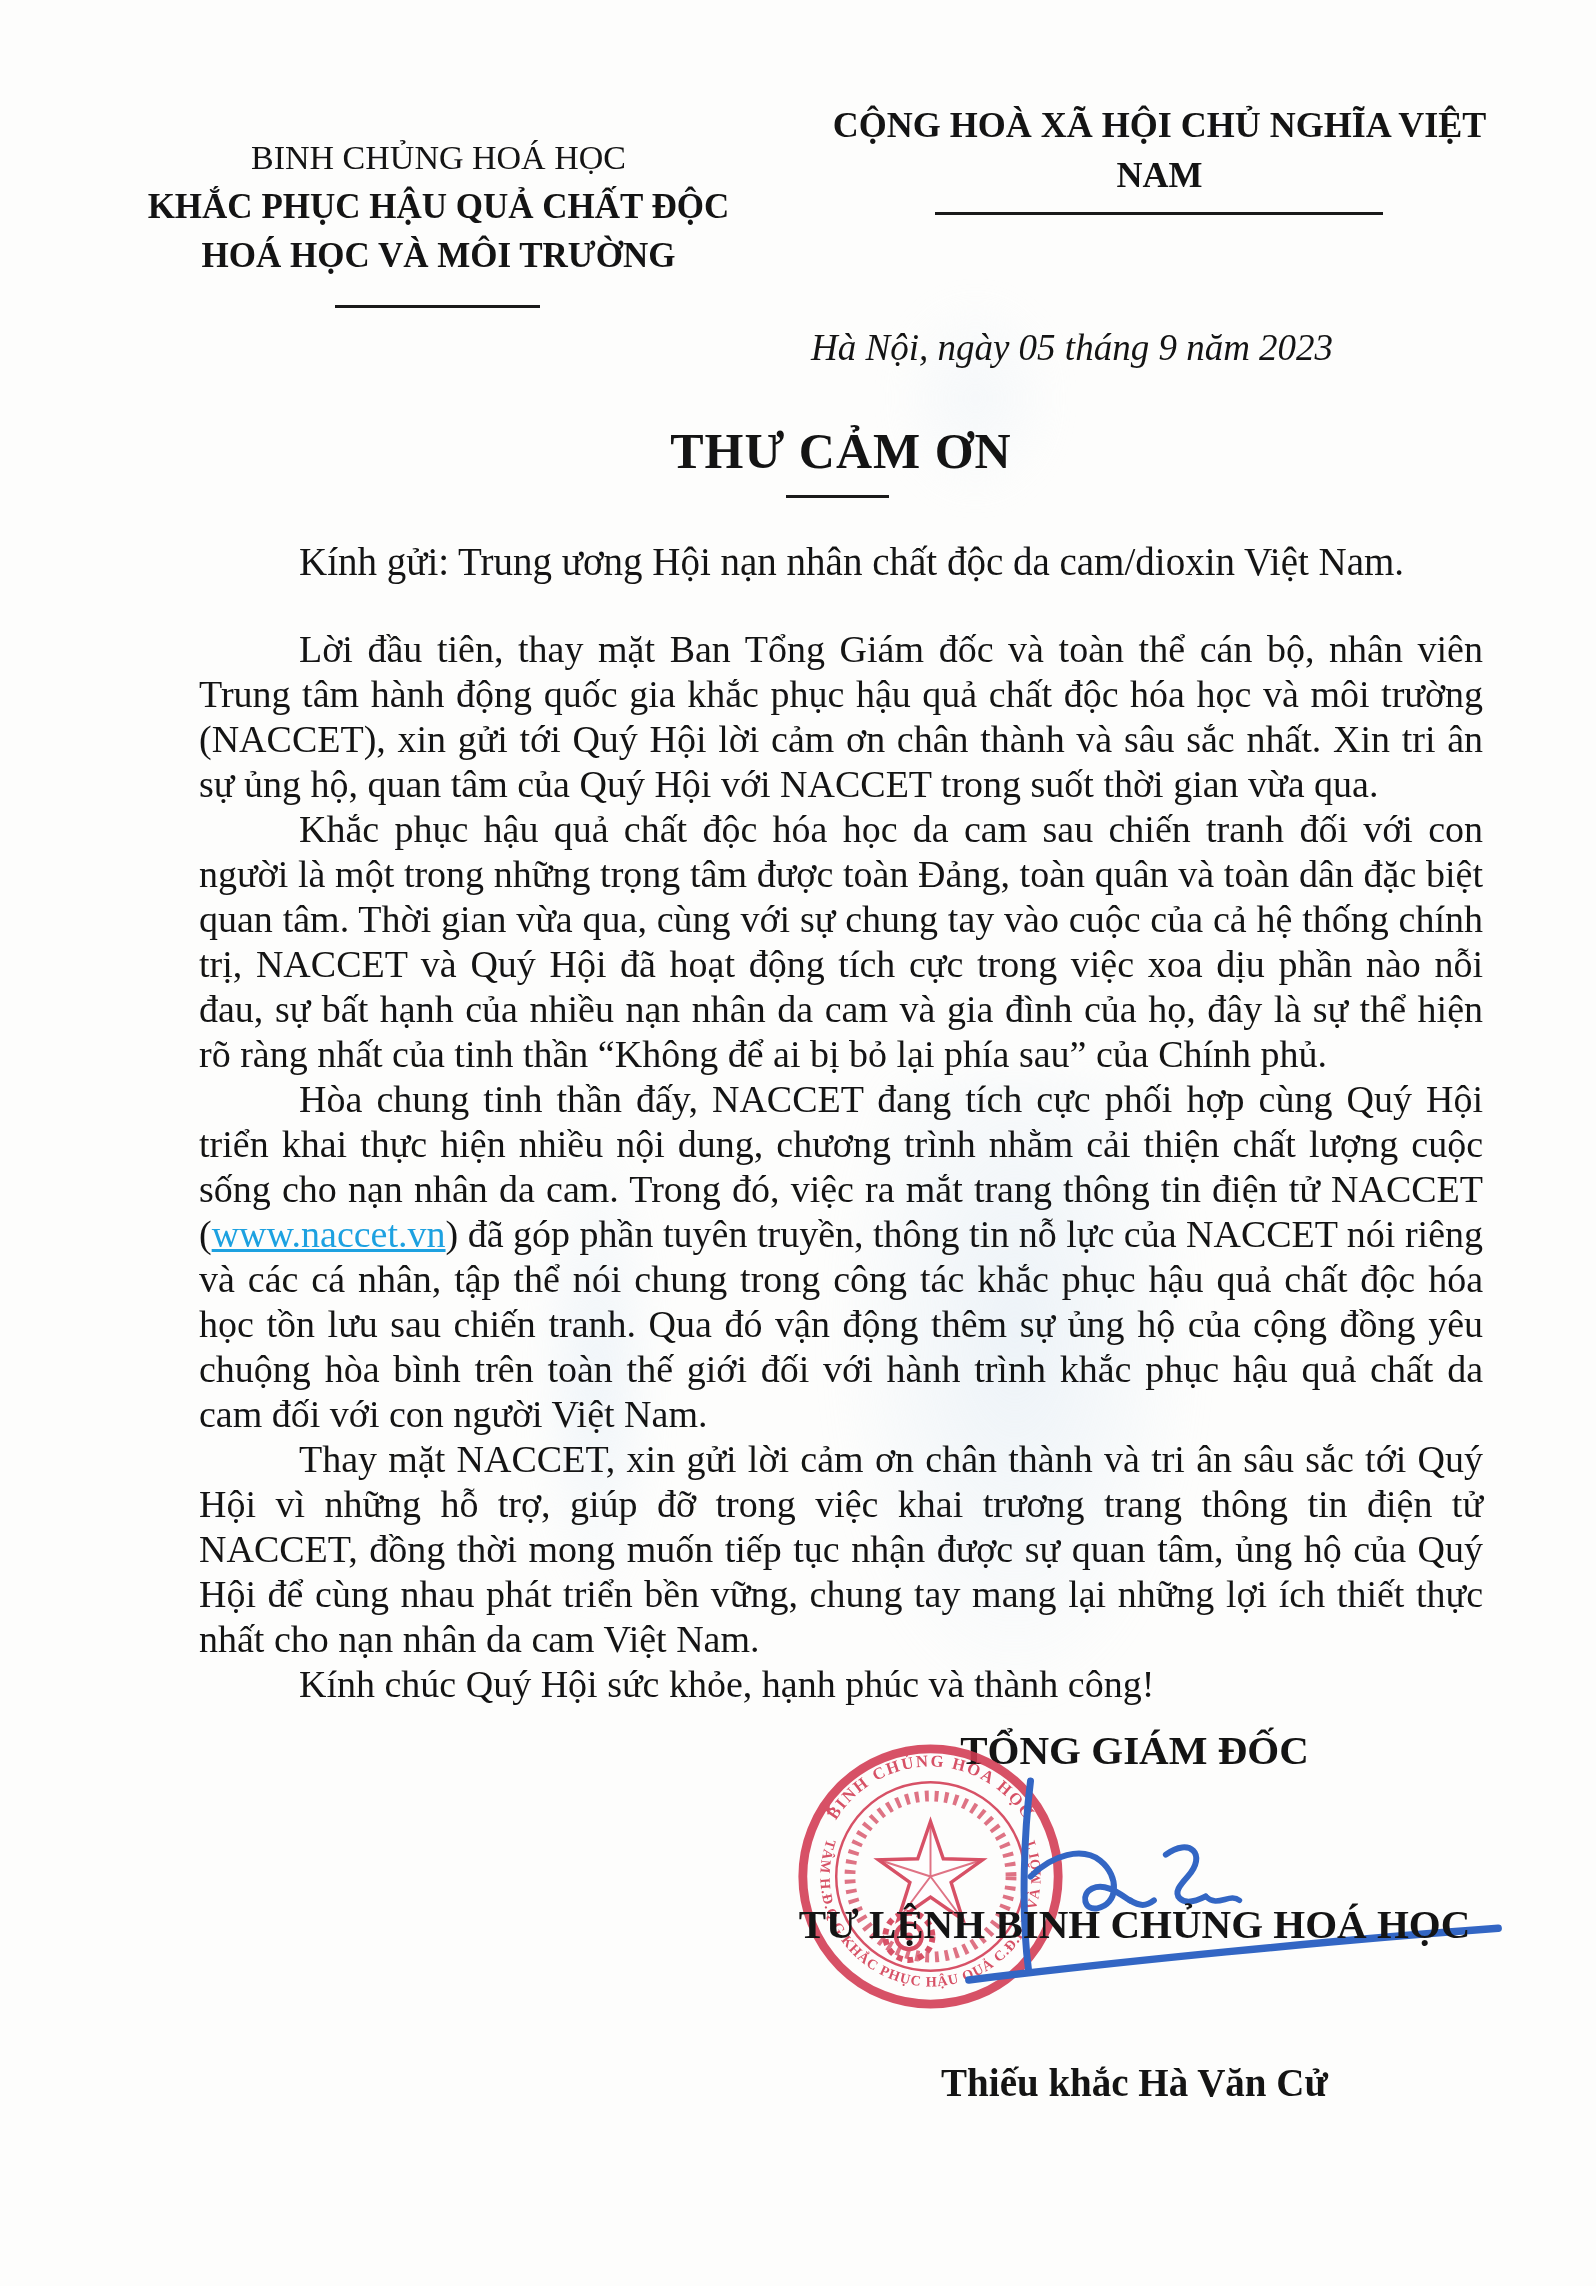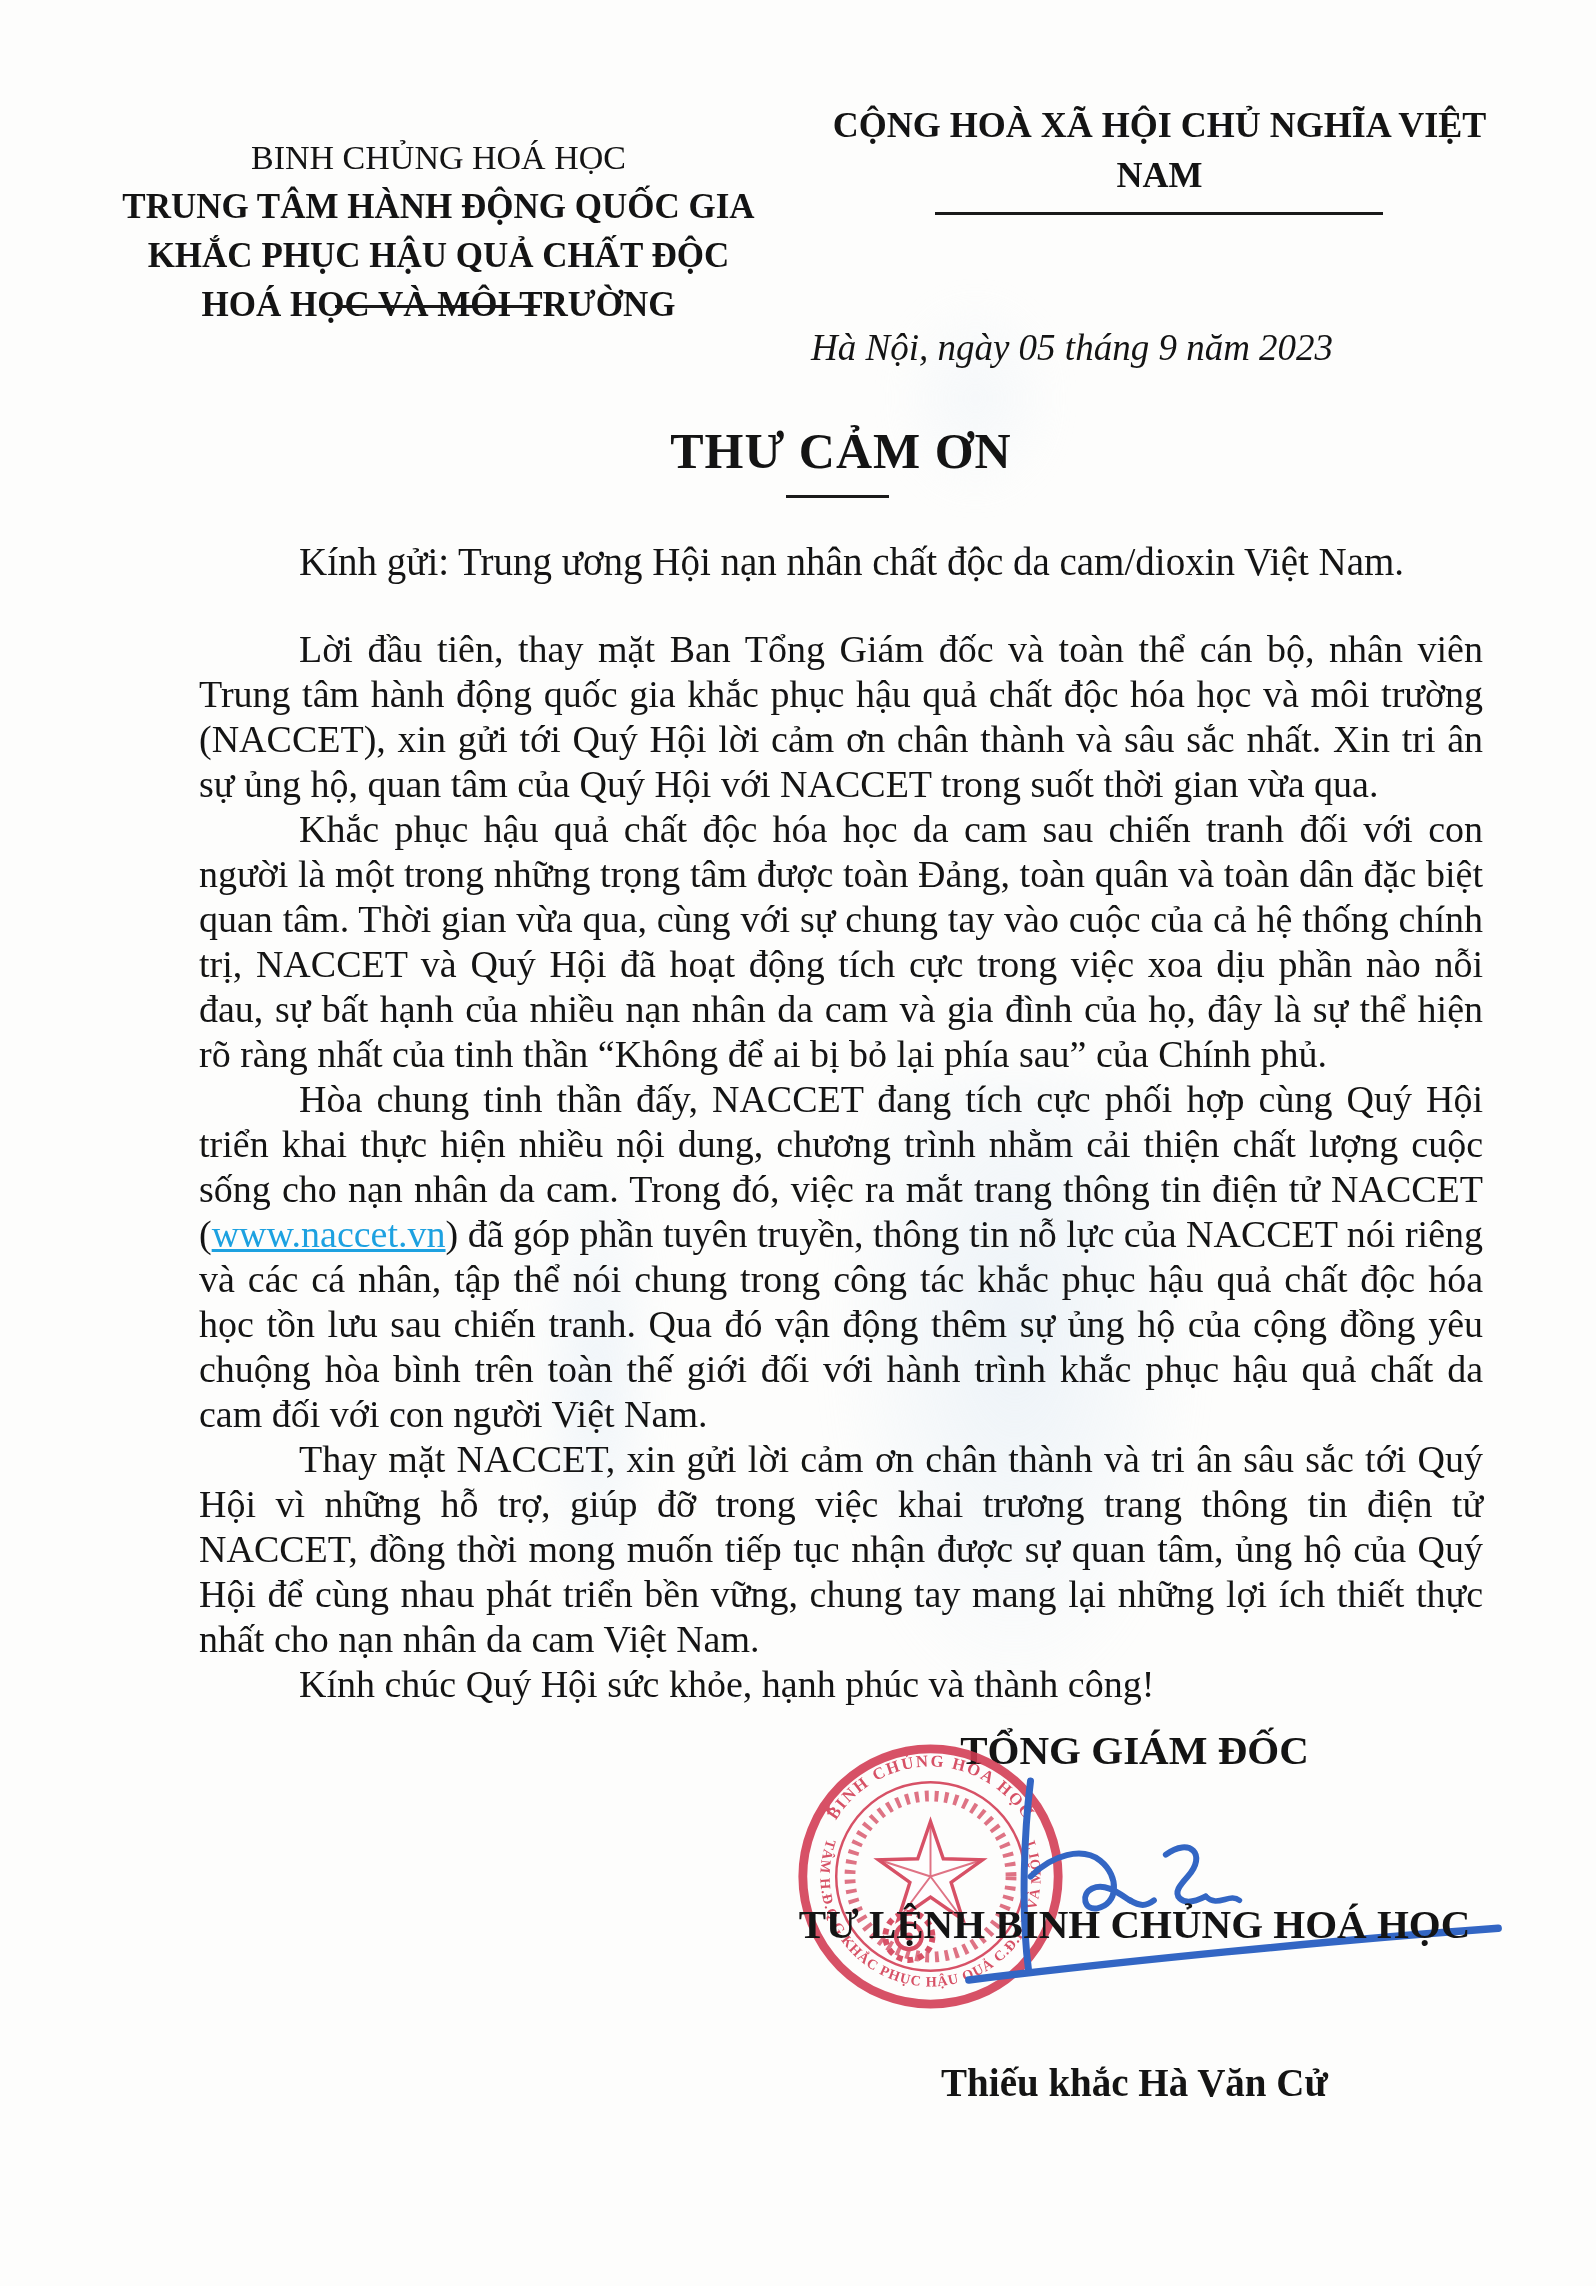--- a/index.html
+++ b/index.html
@@ -43,21 +43,20 @@
 </style>
 </head>
 <body>
 
 <div class="wm wm1"></div>
 <div class="wm wm2"></div>
 <div class="wm wm3"></div>
 
 <div class="abs hleft ctr b">
   <div class="l1">BINH CHỦNG HOÁ HỌC</div>
-  <div>TRUNG TÂM HÀNH ĐỘNG QUỐC GIA</div>
   <div>KHẮC PHỤC HẬU QUẢ CHẤT ĐỘC</div>
   <div>HOÁ HỌC VÀ MÔI TRƯỜNG</div>
 </div>
 <div class="rule" style="left:335px;top:305px;width:205px;"></div>
 
 <div class="abs hright ctr b">
   <div class="hr1">CỘNG HOÀ XÃ HỘI CHỦ NGHĨA VIỆT NAM</div>
 </div>
 <div class="rule" style="left:935px;top:212px;width:448px;"></div>
 <div class="abs dateline">Hà Nội, ngày 05 tháng 9 năm 2023</div>

